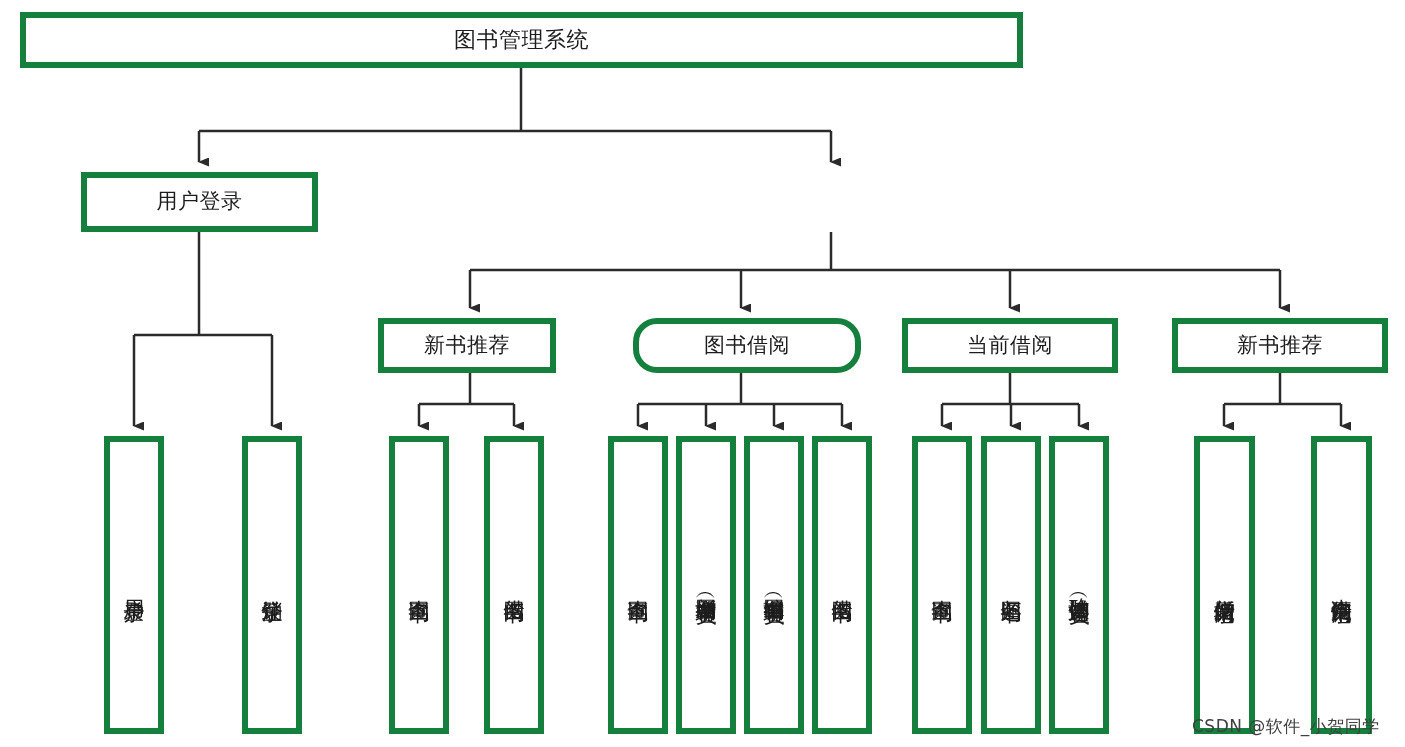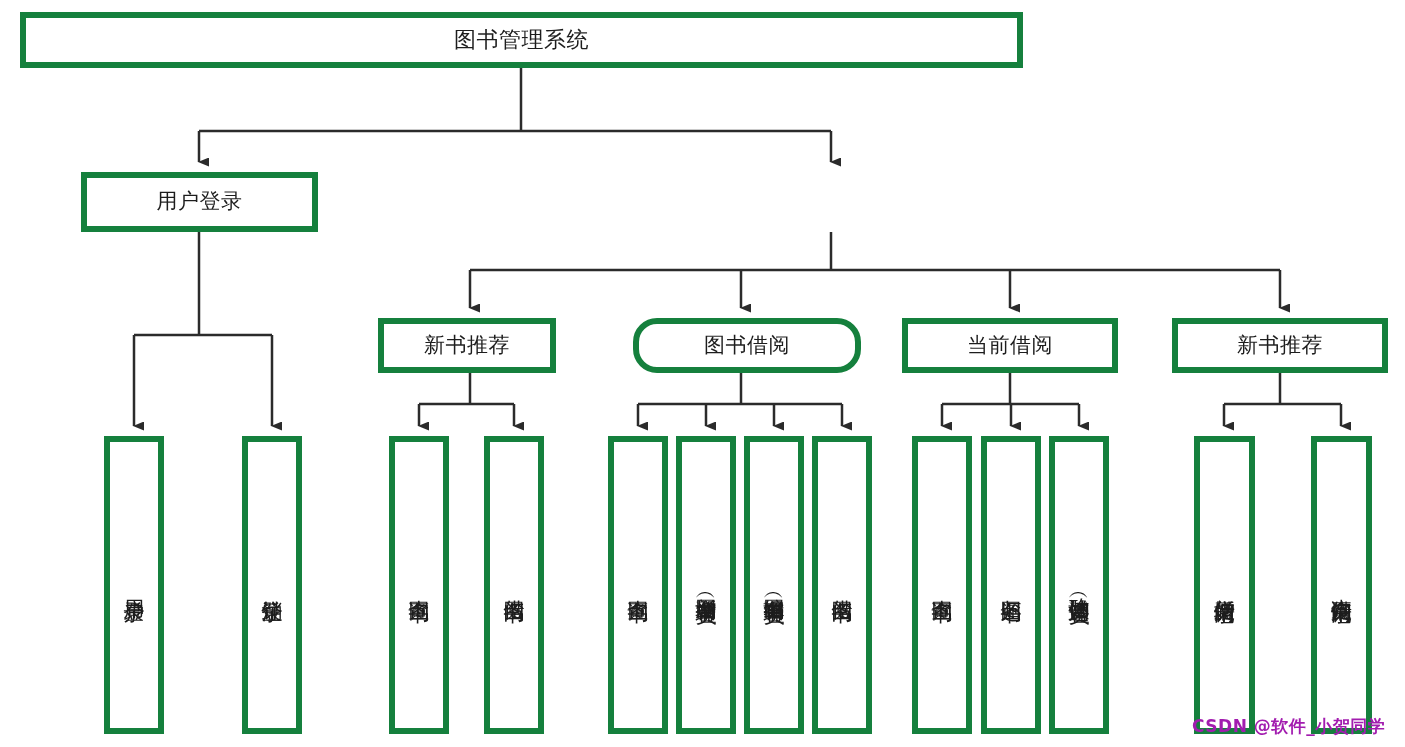--- a/index.html
+++ b/index.html
@@ -59,25 +59,24 @@
   }
   .node-v .vtext {
     writing-mode: vertical-rl;
     text-orientation: upright;
     display: block;
     max-height: 100%;
   }
   .watermark {
     position: absolute;
     font-size: 17px;
-    color: #a21caf;
+    color: #404040;
     white-space: nowrap;
     z-index: 5;
     letter-spacing: 0.5px;
-    font-weight: bold;
   }
 </style>
 </head>
 <body>
 
 <div id="diagram-root">
 
   <svg id="edge-layer" width="1405" height="747" viewBox="0 0 1405 747">
     <defs>
       <marker id="arrowhead" markerWidth="9" markerHeight="11" refX="4.5" refY="10" orient="auto" markerUnits="userSpaceOnUse">

